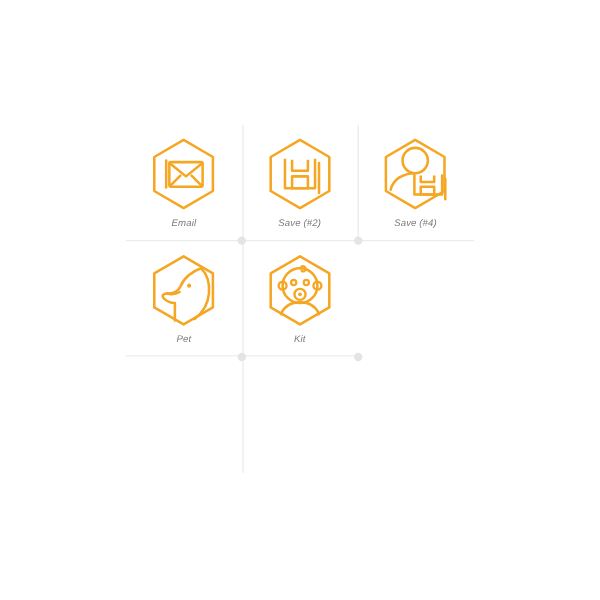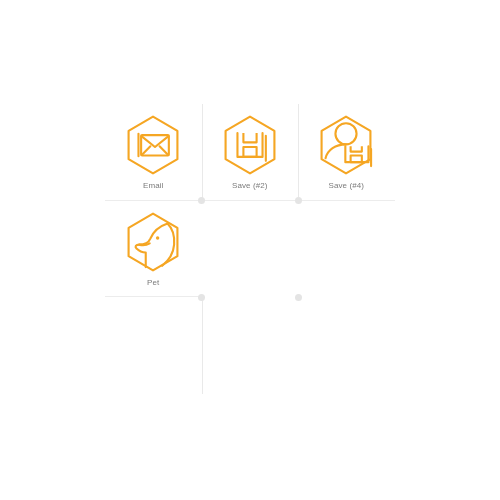--- a/index.html
+++ b/index.html
@@ -82,20 +82,21 @@
 
   .icon-label {
     margin-top: 2px;
     font-size: 8px;
     line-height: 11px;
     color: #7b7b7b;
     letter-spacing: 0.1px;
     text-align: center;
     white-space: nowrap;
     font-family: "Liberation Sans", sans-serif;
+    font-style: italic;
   }
 
   
   .joint-dot {
     position: absolute;
     width: 7px;
     height: 7px;
     border-radius: 50%;
     background: #e4e4e4;
   }
@@ -160,20 +161,37 @@
           <path d="M72 22 C60 26 50 35 46 45 C43 52 37 54 29 54 C24 54 22 57 25 60
                    C29 64 34 66 39 66 L39 88" stroke="#f5a623" stroke-width="3.2" stroke-linejoin="round" stroke-linecap="round" fill="none"></path>
           <path d="M72 22 C80 30 83 42 82 54 C81 66 74 78 64 86" stroke="#f5a623" stroke-width="3.2" stroke-linecap="round" fill="none"></path>
           <path d="M29 54 C33 55 40 55 45 52" stroke="#f5a623" stroke-width="3.2" stroke-linecap="round" fill="none"></path>
           <circle cx="57" cy="44" r="2.6" fill="#f5a623"></circle>
         </svg>
       </div>
       <div class="icon-label">Pet</div>
     </div>
 
+    <div class="grid-cell sep-left sep-bottom">
+      <div class="icon-wrap">
+        <svg viewBox="0 0 100 100" fill="none" xmlns="http://www.w3.org/2000/svg">
+          <path d="M50 7 L87 28.5 L87 71.5 L50 93 L13 71.5 L13 28.5 Z" stroke="#f5a623" stroke-width="3.2" stroke-linejoin="round" fill="none"></path>
+          <circle cx="50" cy="44" r="22" stroke="#f5a623" stroke-width="3.2" fill="none"></circle>
+          <circle cx="28" cy="44" r="5" stroke="#f5a623" stroke-width="3" fill="none"></circle>
+          <circle cx="72" cy="44" r="5" stroke="#f5a623" stroke-width="3" fill="none"></circle>
+          <circle cx="42" cy="40" r="3.3" stroke="#f5a623" stroke-width="2.8" fill="none"></circle>
+          <circle cx="58" cy="40" r="3.3" stroke="#f5a623" stroke-width="2.8" fill="none"></circle>
+          <circle cx="50" cy="55" r="7" stroke="#f5a623" stroke-width="3" fill="none"></circle>
+          <circle cx="50" cy="55" r="2.4" fill="#f5a623"></circle>
+          <path d="M50 22 C53 18 57 19 57 23 C57 26 54 27 52 25" stroke="#f5a623" stroke-width="2.8" stroke-linecap="round" fill="none"></path>
+          <path d="M26 80 C30 70 38 65 50 65 C62 65 70 70 74 80" stroke="#f5a623" stroke-width="3.2" stroke-linecap="round" fill="none"></path>
+        </svg>
+      </div>
+      <div class="icon-label">Kit</div>
+    </div>
 
 
   </div>
 
   <div class="grid-row">
 
     <div class="grid-cell empty"></div>
 
 
     <div class="grid-cell sep-left"></div>

